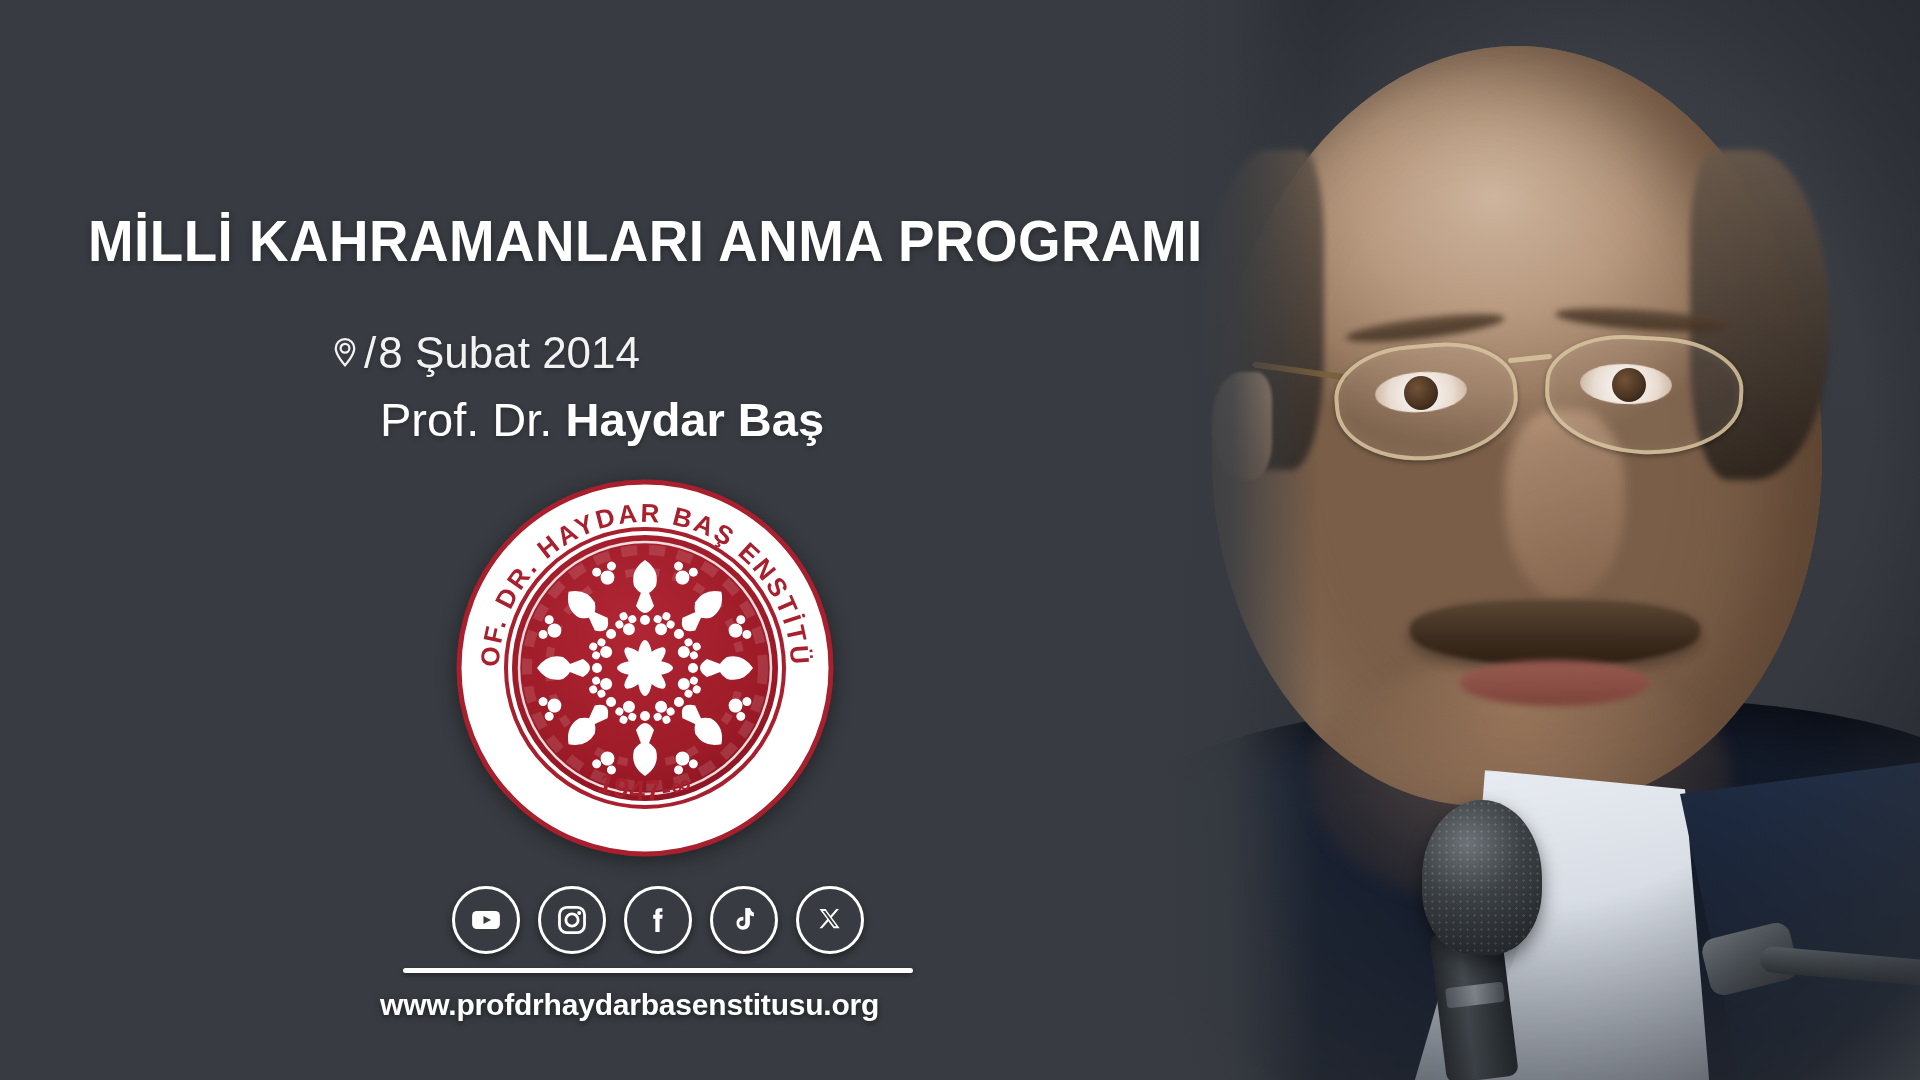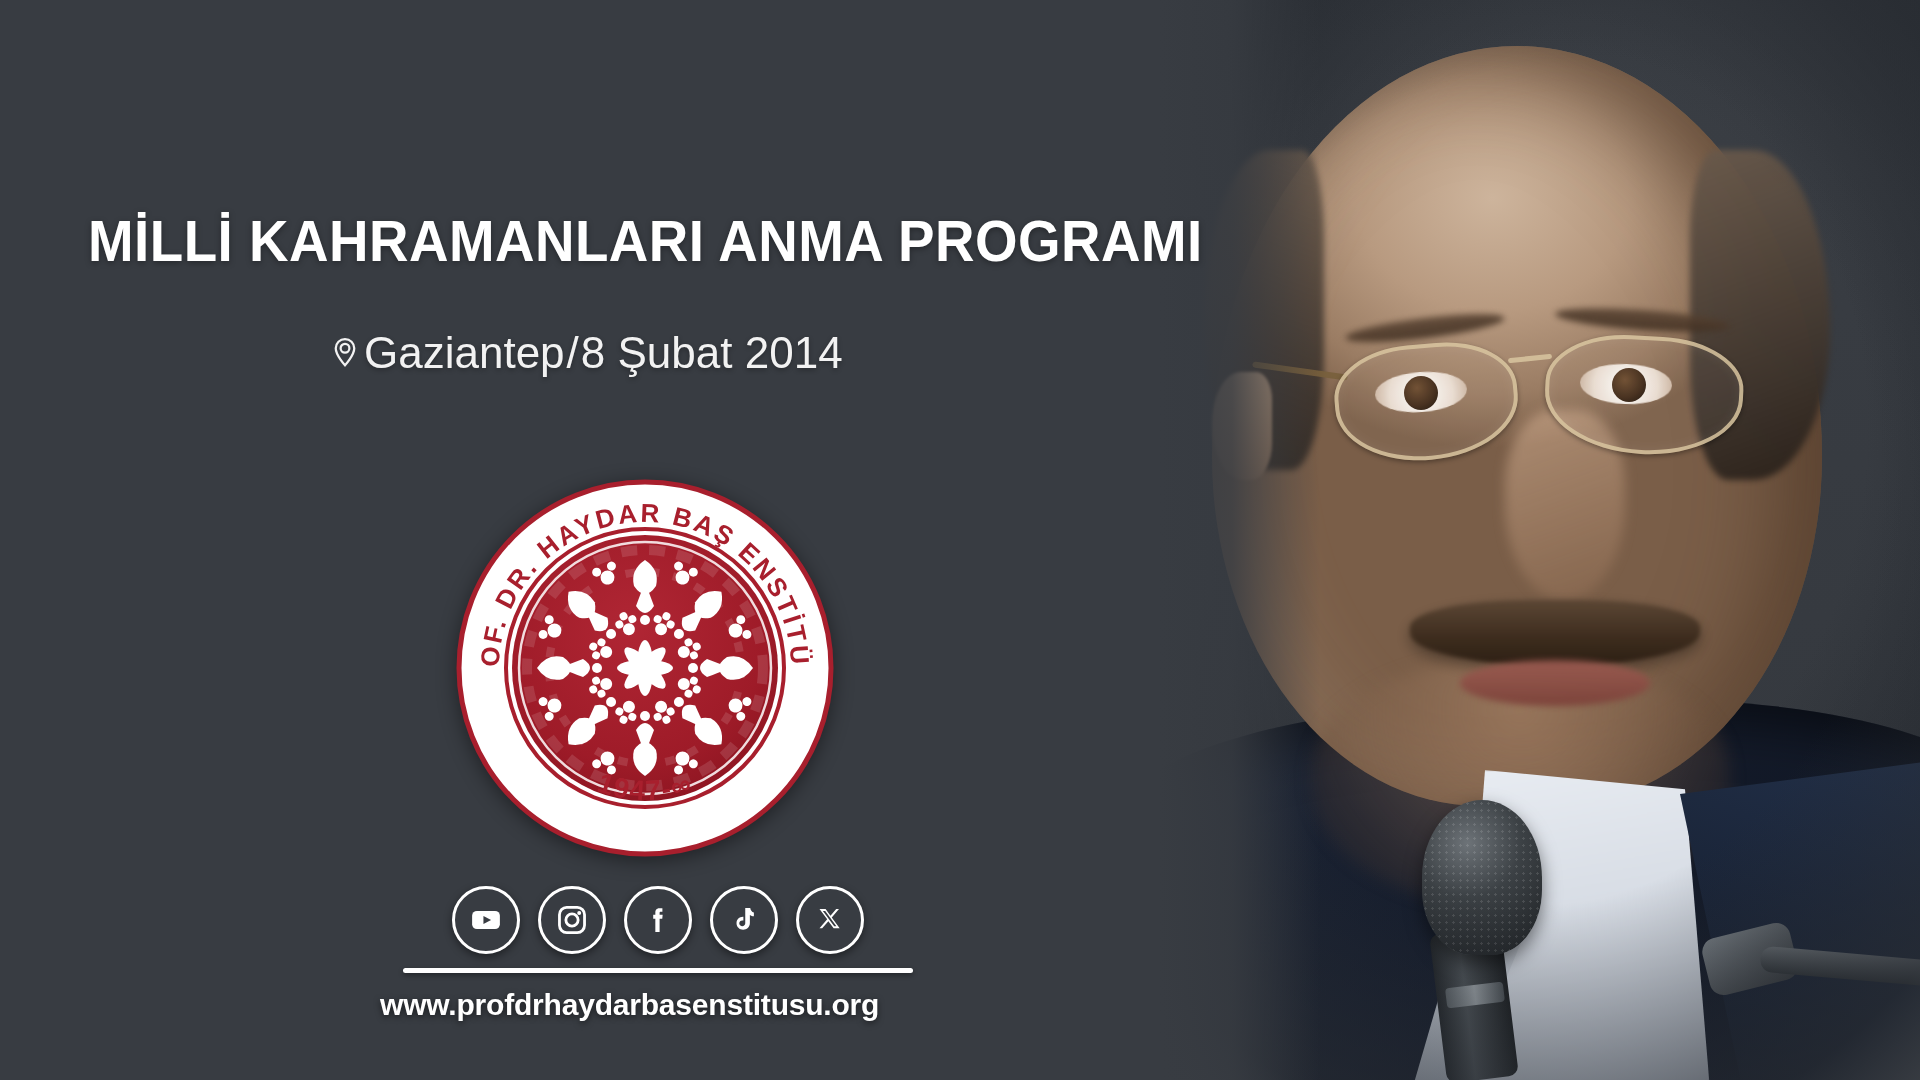--- a/index.html
+++ b/index.html
@@ -243,25 +243,27 @@
 
     <div class="title">MİLLİ KAHRAMANLARI ANMA PROGRAMI</div>
 
     <div class="loc-line">
       <span class="pin-icon">
         <svg viewBox="0 0 24 30" width="30" height="38" aria-hidden="true">
           <path d="M12 2.2c-4.1 0-7.4 3.3-7.4 7.4 0 5.6 7.4 13.6 7.4 13.6s7.4-8 7.4-13.6c0-4.1-3.3-7.4-7.4-7.4z" fill="none" stroke="#f2f2f2" stroke-width="1.8"></path>
           <circle cx="12" cy="9.6" r="3.5" fill="none" stroke="#f2f2f2" stroke-width="1.8"></circle>
         </svg>
       </span>
-      <span>Gaziantep</span>
       <span> / </span>
       <span>8  Şubat 2014</span>
     </div>
 
+    <div class="speaker">
+      <span class="light">Prof. Dr. </span><span class="bold">Haydar Baş</span>
+    </div>
 
     <div class="seal">
       <svg viewBox="0 0 380 380" aria-hidden="true">
         <defs>
           <path id="arcTop" d="M 44,190 A 146,146 0 0 1 336,190"></path>
           <path id="arcBot" d="M 58,190 A 132,132 0 0 0 322,190"></path>
           <radialGradient id="cg" cx="45%" cy="35%" r="72%">
             <stop offset="0%" stop-color="#b02634"></stop>
             <stop offset="70%" stop-color="#9e1b28"></stop>
             <stop offset="100%" stop-color="#8a1420"></stop>

